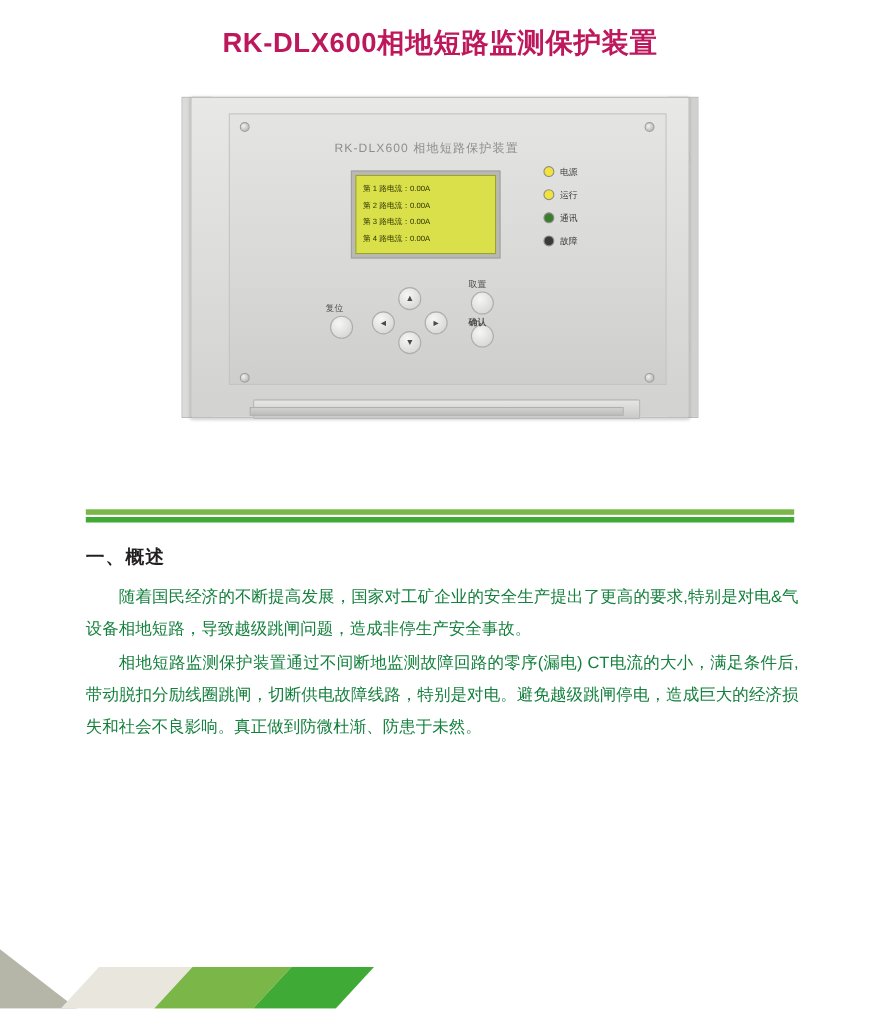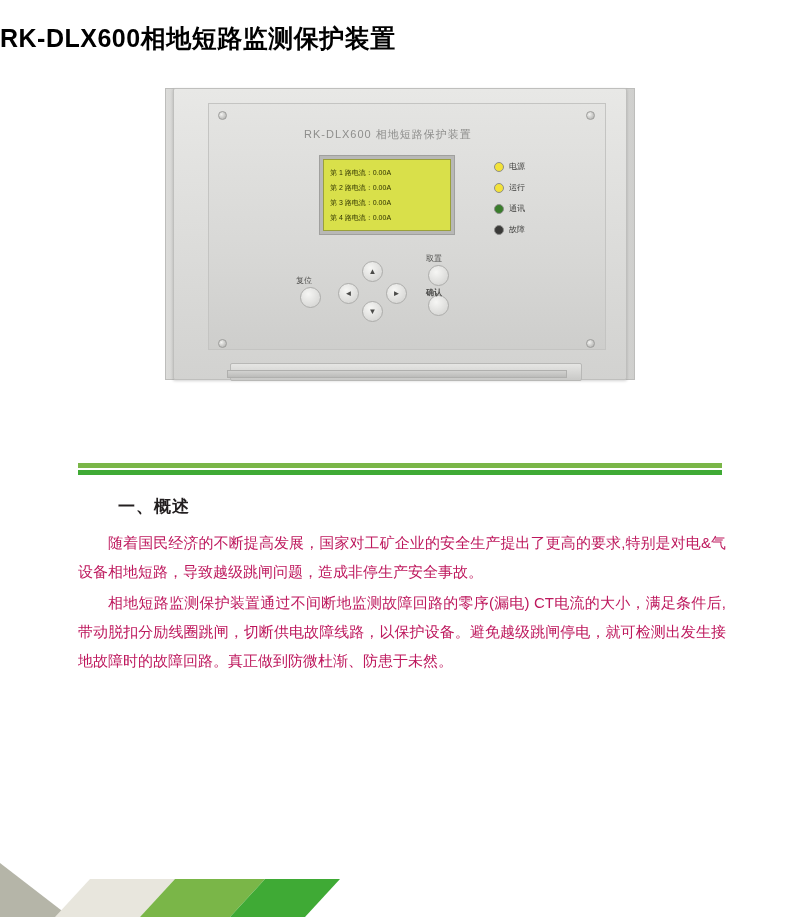--- a/index.html
+++ b/index.html
@@ -15,24 +15,25 @@
     font-family: "Liberation Sans", sans-serif;
     color: #231f20;
   }
 
   
   .page-title {
     position: absolute;
     left: 0;
     top: 22px;
     width: 800px;
+    text-align: center;
     font-size: 25px;
     font-weight: bold;
     letter-spacing: 0.5px;
-    color: #000000;
+    color: #be185d;
   }
 
   
   .photo-wrap {
     position: absolute;
     left: 165px;
     top: 82px;
     width: 450px;
     height: 320px;
   }
@@ -134,21 +135,21 @@
 
   
   .led-col {
     position: absolute;
     left: 320px;
     top: 62px;
     width: 70px;
   }
   .led-row {
     display: flex;
-    align-items: flex-end;
+    align-items: flex-start;
     height: 21px;
   }
   .led {
     width: 8px;
     height: 8px;
     border-radius: 50%;
     border: 1px solid #8d8d8b;
     margin-right: 5px;
     flex: none;
   }
@@ -230,30 +231,29 @@
 
   
   .section-title {
     position: absolute;
     left: 78px;
     top: 495px;
     font-size: 17px;
     font-weight: bold;
     color: #231f20;
     letter-spacing: 1px;
-    margin-left: 40px;
   }
   .body-copy {
     position: absolute;
     left: 78px;
     top: 528px;
     width: 648px;
     font-size: 15px;
     line-height: 29px;
-    color: #be185d;
+    color: #15803d;
     text-align: justify;
   }
   .body-copy p {
     margin: 0 0 2px 0;
     text-indent: 2em;
   }
 
   
   .deco {
     position: absolute;
@@ -339,21 +339,21 @@
   <div class="terminal-lip"></div>
 </div>
 
 <div class="divider d1"></div>
 <div class="divider d2"></div>
 
 <div class="section-title">一、概述</div>
 
 <div class="body-copy">
   <p>随着国民经济的不断提高发展，国家对工矿企业的安全生产提出了更高的要求,特别是对电&amp;气设备相地短路，导致越级跳闸问题，造成非停生产安全事故。</p>
-  <p>相地短路监测保护装置通过不间断地监测故障回路的零序(漏电) CT电流的大小，满足条件后,带动脱扣分励线圈跳闸，切断供电故障线路，以保护设备。避免越级跳闸停电，就可检测出发生接地故障时的故障回路。真正做到防微杜渐、防患于未然。</p>
+  <p>相地短路监测保护装置通过不间断地监测故障回路的零序(漏电) CT电流的大小，满足条件后,带动脱扣分励线圈跳闸，切断供电故障线路，特别是对电。避免越级跳闸停电，造成巨大的经济损失和社会不良影响。真正做到防微杜渐、防患于未然。</p>
 </div>
 
 <div class="deco">
   <svg width="800" height="78" viewBox="0 0 800 78">
     <polygon points="0,78 0,24 70,78" fill="#b5b5a8"></polygon>
     <polygon points="55,78 140,78 175,40 90,40" fill="#e8e6dd"></polygon>
     <polygon points="140,78 230,78 265,40 175,40" fill="#7ab648"></polygon>
     <polygon points="230,78 305,78 340,40 265,40" fill="#3faa35"></polygon>
   </svg>
 </div>

